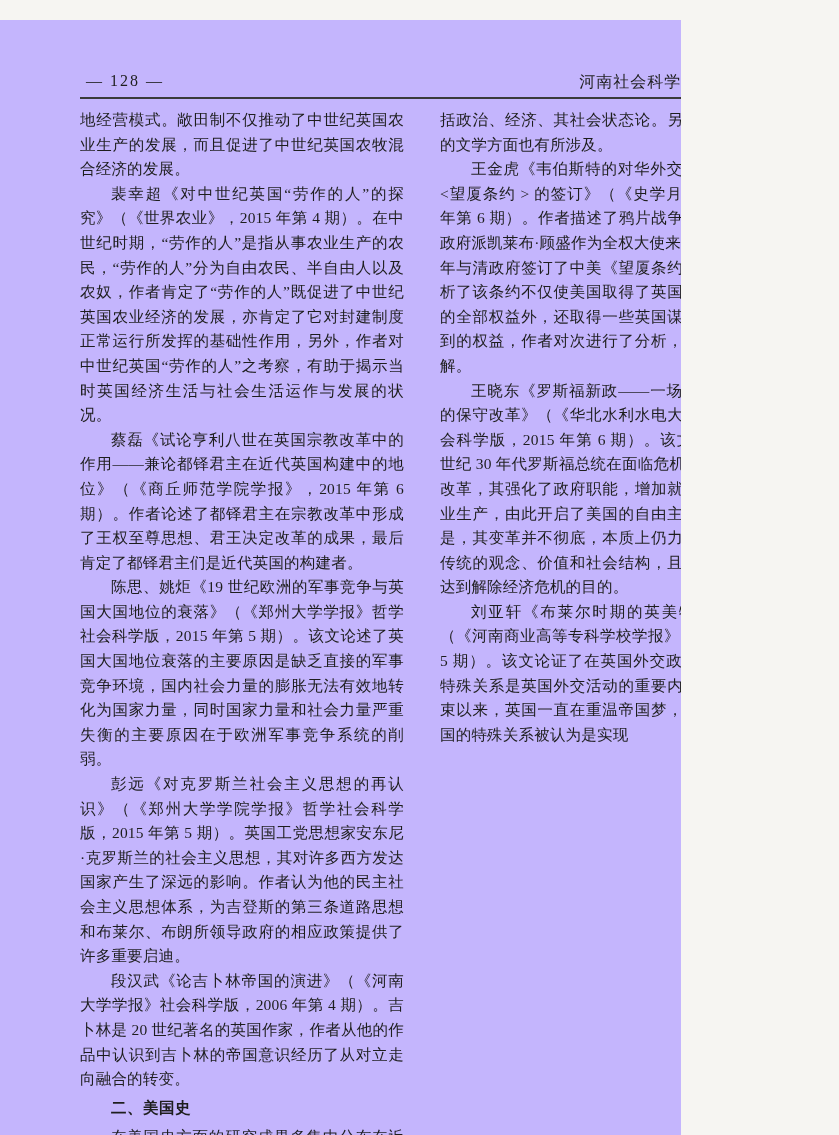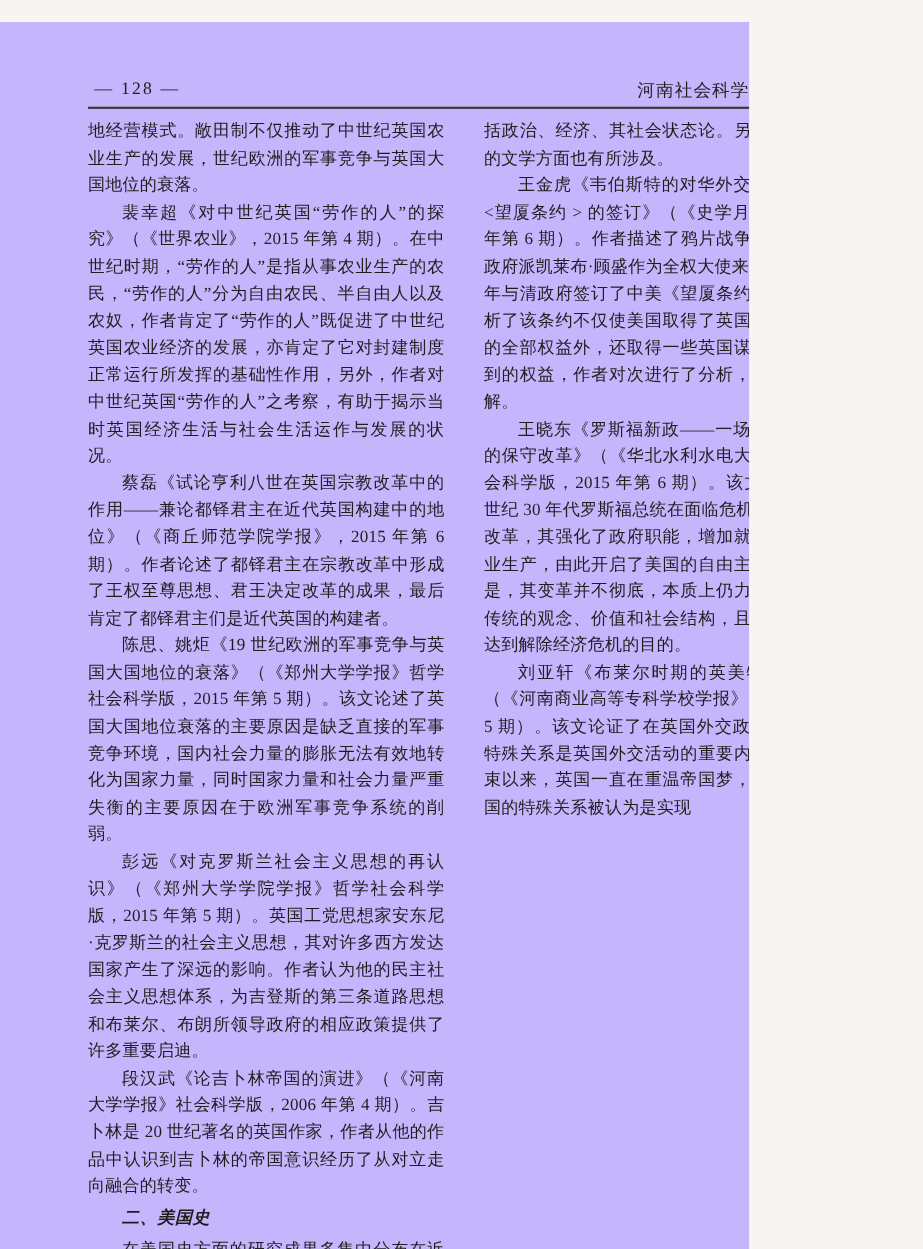--- a/index.html
+++ b/index.html
@@ -70,35 +70,34 @@
     text-indent: 2em;
   }
   .col p.continuation {
     text-indent: 0;
   }
   .col p.heading {
     font-family: "Liberation Sans", sans-serif;
     font-weight: bold;
     margin: 4px 0 5px 0;
     letter-spacing: 0.5px;
-    font-style: italic;
   }
 </style>
 </head>
 <body>
 
 <div class="page">
   <div class="running-head">
     <span class="page-number">— 128 —</span>
     <span class="head-title">河南社会科学年鉴(2016)</span>
   </div>
   <div class="head-rule"></div>
   <div class="columns">
     <section class="col">
-        <p class="continuation">地经营模式。敞田制不仅推动了中世纪英国农业生产的发展，世纪欧洲的军事竞争与英国大国地位的衰落。</p>
+        <p class="continuation">地经营模式。敞田制不仅推动了中世纪英国农业生产的发展，而且促进了中世纪英国农牧混合经济的发展。</p>
         <p class="body-para">裴幸超《对中世纪英国“劳作的人”的探究》（《世界农业》，2015 年第 4 期）。在中世纪时期，“劳作的人”是指从事农业生产的农民，“劳作的人”分为自由农民、半自由人以及农奴，作者肯定了“劳作的人”既促进了中世纪英国农业经济的发展，亦肯定了它对封建制度正常运行所发挥的基础性作用，另外，作者对中世纪英国“劳作的人”之考察，有助于揭示当时英国经济生活与社会生活运作与发展的状况。</p>
         <p class="body-para">蔡磊《试论亨利八世在英国宗教改革中的作用——兼论都铎君主在近代英国构建中的地位》（《商丘师范学院学报》，2015 年第 6 期）。作者论述了都铎君主在宗教改革中形成了王权至尊思想、君王决定改革的成果，最后肯定了都铎君主们是近代英国的构建者。</p>
         <p class="body-para">陈思、姚炬《19 世纪欧洲的军事竞争与英国大国地位的衰落》（《郑州大学学报》哲学社会科学版，2015 年第 5 期）。该文论述了英国大国地位衰落的主要原因是缺乏直接的军事竞争环境，国内社会力量的膨胀无法有效地转化为国家力量，同时国家力量和社会力量严重失衡的主要原因在于欧洲军事竞争系统的削弱。</p>
         <p class="body-para">彭远《对克罗斯兰社会主义思想的再认识》（《郑州大学学院学报》哲学社会科学版，2015 年第 5 期）。英国工党思想家安东尼·克罗斯兰的社会主义思想，其对许多西方发达国家产生了深远的影响。作者认为他的民主社会主义思想体系，为吉登斯的第三条道路思想和布莱尔、布朗所领导政府的相应政策提供了许多重要启迪。</p>
         <p class="body-para">段汉武《论吉卜林帝国的演进》（《河南大学学报》社会科学版，2006 年第 4 期）。吉卜林是 20 世纪著名的英国作家，作者从他的作品中认识到吉卜林的帝国意识经历了从对立走向融合的转变。</p>
         <p class="heading">二、美国史</p>
         <p class="body-para">在美国史方面的研究成果多集中分布在近现代史上，且多集中在不同时期的不同外交政策，包</p>
       </section>
     <section class="col">
         <p class="continuation">括政治、经济、其社会状态论。另外，在美国的文学方面也有所涉及。</p>

